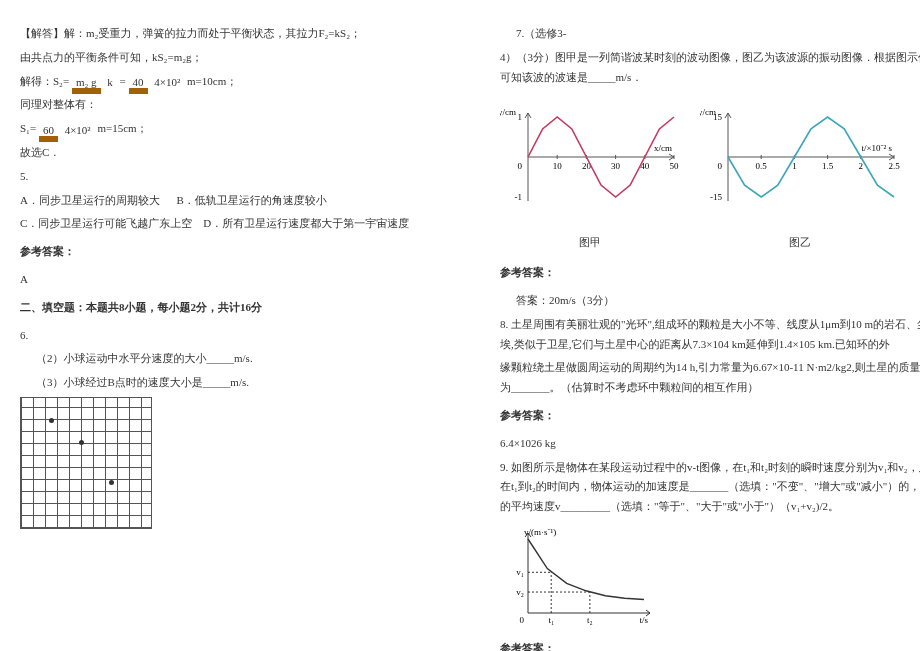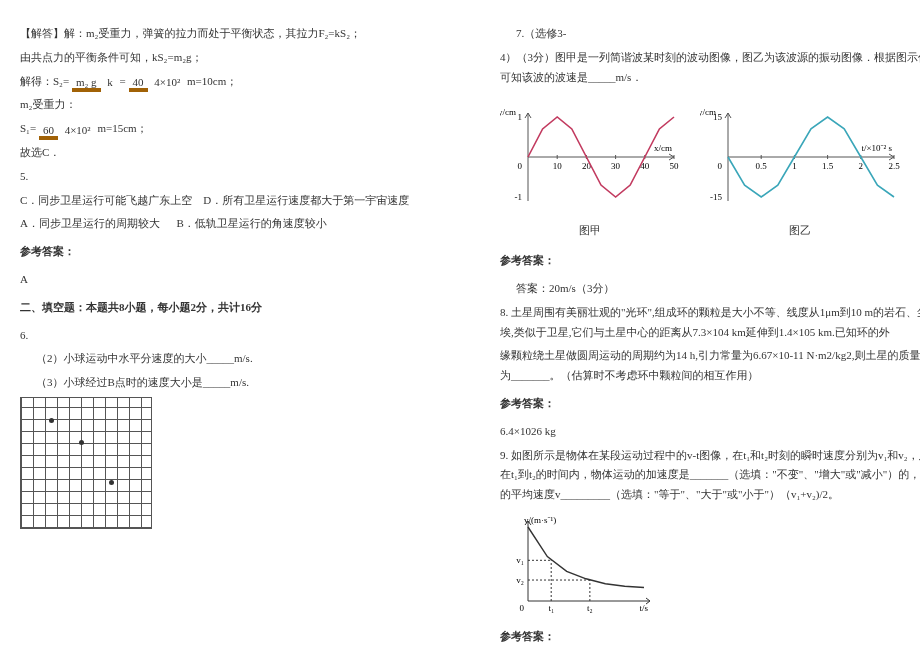--- a/index.html
+++ b/index.html
@@ -20,35 +20,35 @@
   flex: 1;
   min-width: 0;
 }
 .section-title { font-weight: bold; margin: 8px 0; }
 .frac {
   display: inline-block;
   text-align: center;
   vertical-align: middle;
   line-height: 1.1;
 }
-.frac .num { border-bottom: 4px solid #a16207; padding: 0 4px; }
+.frac .num { border-bottom: 6px solid #a16207; padding: 0 4px; }
 .frac .den { padding: 0 4px; }
 .indent { text-indent: 16px; }
 .chart-row { display: flex; gap: 20px; margin: 10px 0; }
 .chart-box svg { display:block; }
 .grid-img {
   width: 130px; height: 130px;
   background:
     repeating-linear-gradient(0deg, #555 0 1px, transparent 1px 12px),
     repeating-linear-gradient(90deg, #555 0 1px, transparent 1px 12px);
   border: 1px solid #555;
   position: relative;
 }
 .grid-img .dot { width:5px; height:5px; background:#333; border-radius:50%; position:absolute; }
-.chart-label { text-align:center; font-size:11px; margin-top:4px; }
+.chart-label { text-align:center; font-size:11px; margin-top:16px; }
 .v-t-chart svg { display:block; }
 p { margin: 4px 0; }
 </style>
 </head>
 <body>
 
 <div class="page">
   <div class="col">
     <p>【解答】解：m₂受重力，弹簧的拉力而处于平衡状态，其拉力F₂=kS₂；</p>
     <p>由共点力的平衡条件可知，kS₂=m₂g；</p>
@@ -58,41 +58,41 @@
         <span class="num">m₂ g</span>
         <span class="den">k</span>
       </span>
       <span> = </span>
       <span class="frac">
         <span class="num">40</span>
         <span class="den">4×10²</span>
       </span>
       <span> m=10cm；</span>
     </p>
-    <p>m₂受重力：</p>
+    <p>同理对整体有：</p>
     <p>
       <span>S₁=</span>
       <span class="frac">
         <span class="num">60</span>
         <span class="den">4×10²</span>
       </span>
       <span> m=15cm；</span>
     </p>
     <p>故选C．</p>
 
     <p>5.</p>
     <p>
+      <span>A．同步卫星运行的周期较大</span>
+      &nbsp;&nbsp;&nbsp;&nbsp;
+      <span>B．低轨卫星运行的角速度较小</span>
+    </p>
+    <p>
       <span>C．同步卫星运行可能飞越广东上空</span>
       &nbsp;&nbsp;
       <span>D．所有卫星运行速度都大于第一宇宙速度</span>
-    </p>
-    <p>
-      <span>A．同步卫星运行的周期较大</span>
-      &nbsp;&nbsp;&nbsp;&nbsp;
-      <span>B．低轨卫星运行的角速度较小</span>
     </p>
     <p class="section-title">参考答案：</p>
     <p>A</p>
 
     <p class="section-title">二、填空题：本题共8小题，每小题2分，共计16分</p>
 
     <p>6.</p>
     <p class="indent">（2）小球运动中水平分速度的大小_____m/s.</p>
     <p class="indent">（3）小球经过B点时的速度大小是_____m/s.</p>
 

